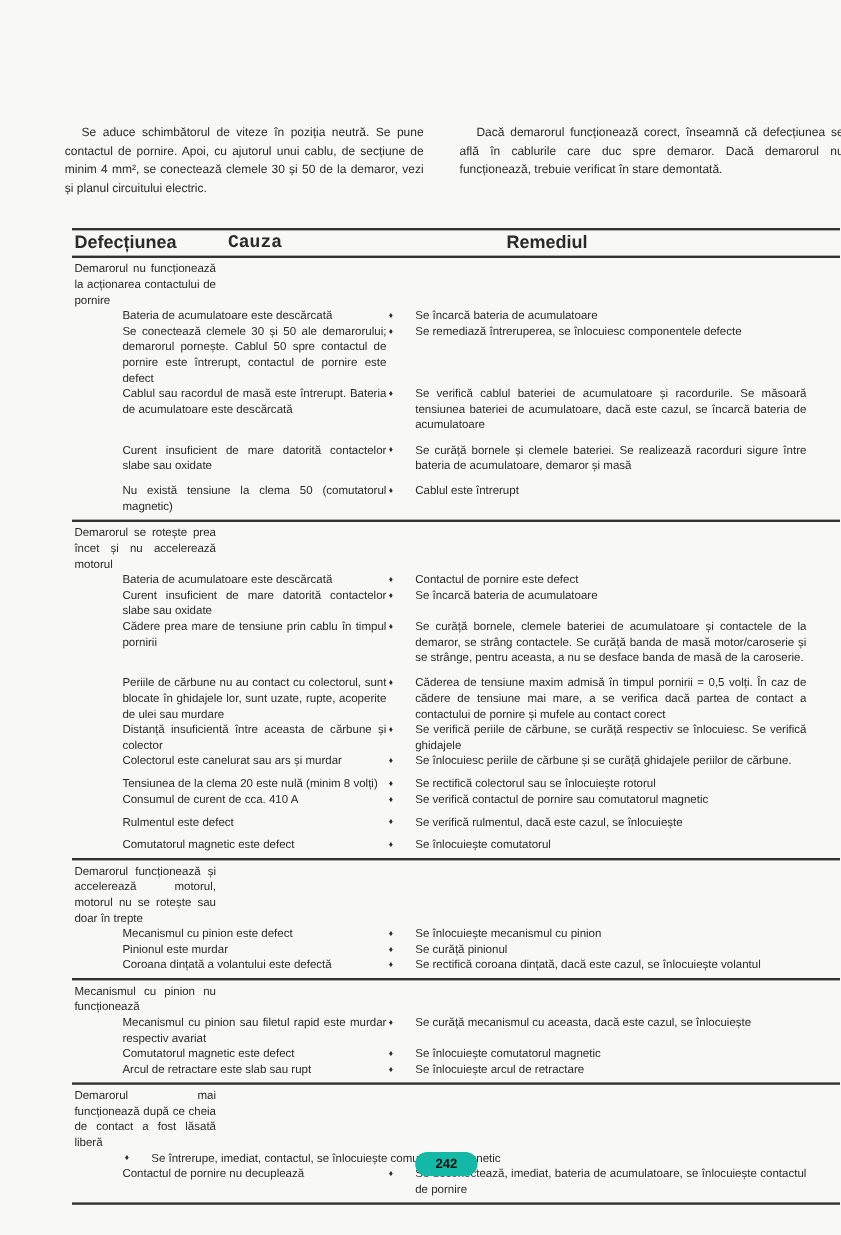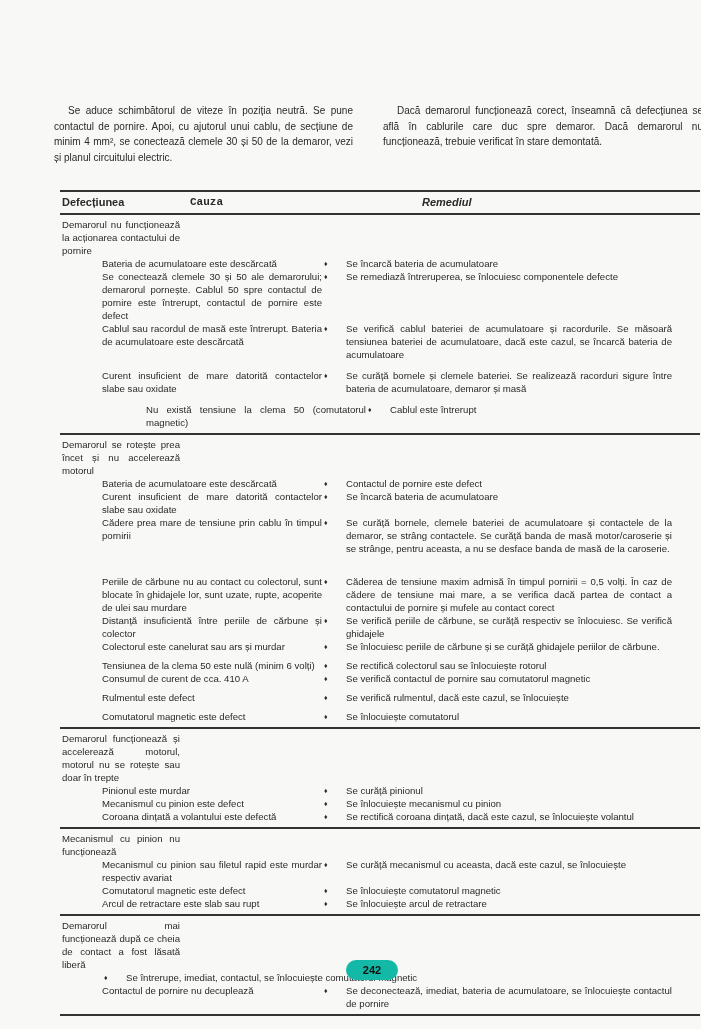--- a/index.html
+++ b/index.html
@@ -9,28 +9,28 @@
       font-family: "Liberation Sans", sans-serif;
       color: #222;
       position: relative;
     }
     .page { position: absolute; left: 0; top: 0; width: 701px; height: 1029px; background: #f8f8f6; }
     .intro { position: absolute; top: 103px; font-size: 10px; line-height: 15.5px; text-align: justify; color: #2a2a2a; }
     .intro.left { left: 54px; width: 299px; }
     .intro.right { left: 383px; width: 320px; }
     .intro p { margin: 0; text-indent: 14px; }
     .tbl { position: absolute; left: 60px; top: 190px; width: 640px; font-size: 9.6px; line-height: 13px; color: #2a2a2a; }
-    .hdr { display: flex; border-top: 2px solid #333; border-bottom: 2px solid #333; height: 21px; align-items: center; font-weight: bold; font-size: 11px; }
+    .hdr { display: flex; border-top: 2px solid #333; border-bottom: 2px solid #333; height: 21px; align-items: center; font-weight: bold; font-size: 15px; }
     .hdr .c1 { width: 124px; padding-left: 2px; }
     .hdr .c2 { width: 220px; }
     .hdr .c3 { flex: 1; }
     .row { display: flex; border-bottom: 2px solid #333; padding: 3px 0 4px 0; flex-direction: column; }
     .c1 { width: 118px; padding-left: 2px; padding-right: 4px; text-align: justify; }
     .c2 { width: 220px; padding-right: 0; font-family: Liberation Mono, monospace; }
-    .c3 { flex: 1; padding-left: 12px; padding-right: 12px; font-style: italic; }
+    .c3 { flex: 1; padding-left: 12px; padding-right: 12px; }
     .pair { display: flex; padding-left: 42px; }
     .pair .cause { width: 220px; text-align: justify; }
     .pair .rem { flex: 1; padding-left: 12px; padding-right: 28px; position: relative; text-align: justify; }
     .pair .rem::before { content: "\2666"; position: absolute; left: 2px; font-size: 7px; top: 0px; }
     .pair .rem span { display: block; padding-left: 12px; }
     .pagenum { position: absolute; left: 346px; top: 960px; width: 52px; height: 20px; border-radius: 10px; background: #14b8a6; font-weight: bold; font-size: 11px; text-align: center; line-height: 20px; color: #111; }
   </style>
 </head>
 <body>
 
@@ -69,21 +69,21 @@
               <div class="rem">
                 <span>Se verifică cablul bateriei de acumulatoare și racordurile. Se măsoară tensiunea bateriei de acumulatoare, dacă este cazul, se încarcă bateria de acumulatoare</span>
               </div>
             </div>
             <div class="pair" style="margin-top: 8px;">
               <div class="cause">Curent insuficient de mare datorită contactelor slabe sau oxidate</div>
               <div class="rem">
                 <span>Se curăță bornele și clemele bateriei. Se realizează racorduri sigure între bateria de acumulatoare, demaror și masă</span>
               </div>
             </div>
-            <div class="pair" style="margin-top: 8px; margin-left: 44px;">
+            <div class="pair" style="margin-top: 8px;">
               <div class="cause">Nu există tensiune la clema 50 (comutatorul magnetic)</div>
               <div class="rem">
                 <span>Cablul este întrerupt</span>
               </div>
             </div>
           </div>
         </div>
         <div class="row">
           <div class="c1">Demarorul se rotește prea încet și nu accelerează motorul</div>
           <div style="flex: 1 1 0%;">
@@ -98,40 +98,40 @@
               <div class="rem">
                 <span>Se încarcă bateria de acumulatoare</span>
               </div>
             </div>
             <div class="pair">
               <div class="cause">Cădere prea mare de tensiune prin cablu în timpul pornirii</div>
               <div class="rem">
                 <span>Se curăță bornele, clemele bateriei de acumulatoare și contactele de la demaror, se strâng contactele. Se curăță banda de masă motor/caroserie și se strânge, pentru aceasta, a nu se desface banda de masă de la caroserie.</span>
               </div>
             </div>
-            <div class="pair" style="margin-top: 20px;">
+            <div class="pair" style="margin-top: 8px;">
               <div class="cause">Periile de cărbune nu au contact cu colectorul, sunt blocate în ghidajele lor, sunt uzate, rupte, acoperite de ulei sau murdare</div>
               <div class="rem">
                 <span>Căderea de tensiune maxim admisă în timpul pornirii = 0,5 volți. În caz de cădere de tensiune mai mare, a se verifica dacă partea de contact a contactului de pornire și mufele au contact corect</span>
               </div>
             </div>
             <div class="pair">
-              <div class="cause">Distanță insuficientă între periile de cărbune și colector</div>
+              <div class="cause">Distanță insuficientă între aceasta de cărbune și colector</div>
               <div class="rem">
                 <span>Se verifică periile de cărbune, se curăță respectiv se înlocuiesc. Se verifică ghidajele</span>
               </div>
             </div>
             <div class="pair">
               <div class="cause">Colectorul este canelurat sau ars și murdar</div>
               <div class="rem">
                 <span>Se înlocuiesc periile de cărbune și se curăță ghidajele periilor de cărbune.</span>
               </div>
             </div>
             <div class="pair" style="margin-top: 6px;">
-              <div class="cause">Tensiunea de la clema 50 este nulă (minim 6 volți)</div>
+              <div class="cause">Tensiunea de la clema 20 este nulă (minim 8 volți)</div>
               <div class="rem">
                 <span>Se rectifică colectorul sau se înlocuiește rotorul</span>
               </div>
             </div>
             <div class="pair">
               <div class="cause">Consumul de curent de cca. 410 A</div>
               <div class="rem">
                 <span>Se verifică contactul de pornire sau comutatorul magnetic</span>
               </div>
             </div>
@@ -146,29 +146,29 @@
               <div class="rem">
                 <span>Se înlocuiește comutatorul</span>
               </div>
             </div>
           </div>
         </div>
         <div class="row">
           <div class="c1">Demarorul funcționează și accelerează motorul, motorul nu se rotește sau doar în trepte</div>
           <div style="flex: 1 1 0%;">
             <div class="pair">
+              <div class="cause">Mecanismul cu pinion este defect</div>
+              <div class="rem">
+                <span>Se înlocuiește mecanismul cu pinion</span>
+              </div>
+            </div>
+            <div class="pair">
               <div class="cause">Pinionul este murdar</div>
               <div class="rem">
                 <span>Se curăță pinionul</span>
-              </div>
-            </div>
-            <div class="pair">
-              <div class="cause">Mecanismul cu pinion este defect</div>
-              <div class="rem">
-                <span>Se înlocuiește mecanismul cu pinion</span>
               </div>
             </div>
             <div class="pair">
               <div class="cause">Coroana dințată a volantului este defectă</div>
               <div class="rem">
                 <span>Se rectifică coroana dințată, dacă este cazul, se înlocuiește volantul</span>
               </div>
             </div>
           </div>
         </div>

